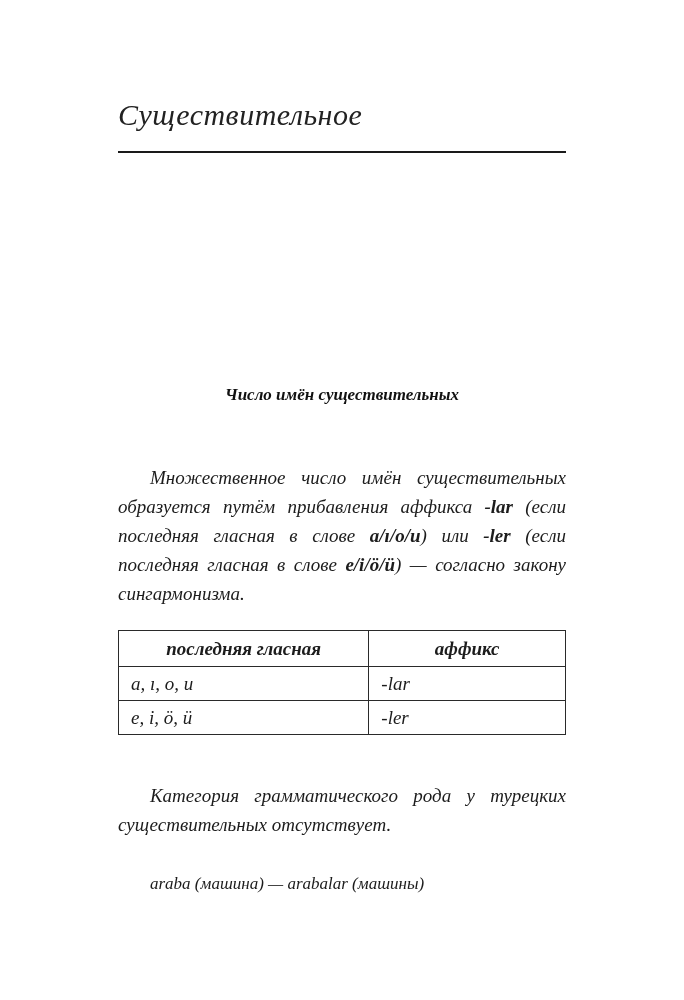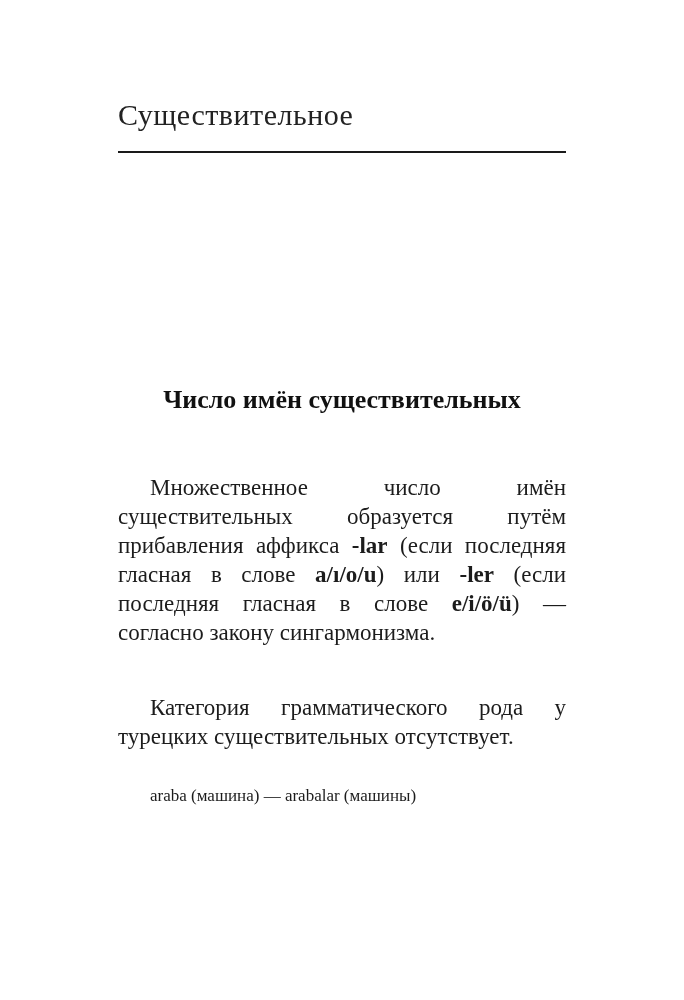--- a/index.html
+++ b/index.html
@@ -11,44 +11,45 @@
     position: relative;
     width: 684px;
     height: 1000px;
     margin: 0 auto;
     background: #ffffff;
     box-sizing: border-box;
     padding: 78px 118px 8px 118px;
     font-family: "Liberation Serif", "DejaVu Serif", serif;
     color: #1c1c1c;
     overflow: hidden;
+    font-style: italic;
   }
   .chapter-title {
     font-size: 30px;
     font-weight: 400;
     letter-spacing: 0.5px;
     line-height: 1.1;
     color: #222;
   }
   .title-rule {
     border: none;
     border-top: 2px solid #1a1a1a;
     margin: 10px 0 0 0;
     width: 100%;
   }
   .section-heading {
     margin-top: 232px;
     text-align: center;
-    font-size: 26px;
+    font-size: 17px;
     font-weight: 700;
     color: #111;
   }
   .para {
     margin-top: 58px;
-    font-size: 23px;
+    font-size: 19px;
     line-height: 29px;
     text-align: justify;
     text-indent: 32px;
     color: #1c1c1c;
   }
   .para.second {
     margin-top: 46px;
   }
   .b {
     font-weight: 700;
@@ -92,18 +93,36 @@
 <div class="page">
 
   <h1 class="chapter-title">Существительное</h1>
 
   <hr class="title-rule">
 
   <h2 class="section-heading">Число имён существительных</h2>
 
   <p class="para"><span>Множественное число имён существительных образуется путём прибавления аффикса </span><span class="b">-lar</span><span> (если последняя гласная в слове </span><span class="b">a/ı/o/u</span><span>) или </span><span class="b">-ler</span><span> (если последняя гласная в слове </span><span class="b">e/i/ö/ü</span><span>) — согласно закону сингармонизма.</span></p>
 
+  <table class="vowel-table">
+    <thead>
+      <tr>
+        <th class="col-left">последняя гласная</th>
+        <th class="col-right">аффикс</th>
+      </tr>
+    </thead>
+    <tbody>
+      <tr>
+        <td>a, ı, o, u</td>
+        <td>-lar</td>
+      </tr>
+      <tr>
+        <td>e, i, ö, ü</td>
+        <td>-ler</td>
+      </tr>
+    </tbody>
+  </table>
 
   <p class="para second">Категория грамматического рода у турецких существительных отсутствует.</p>
 
   <p class="example-line">araba (машина) — arabalar (машины)</p>
 
 </div>
 
 </body></html>

